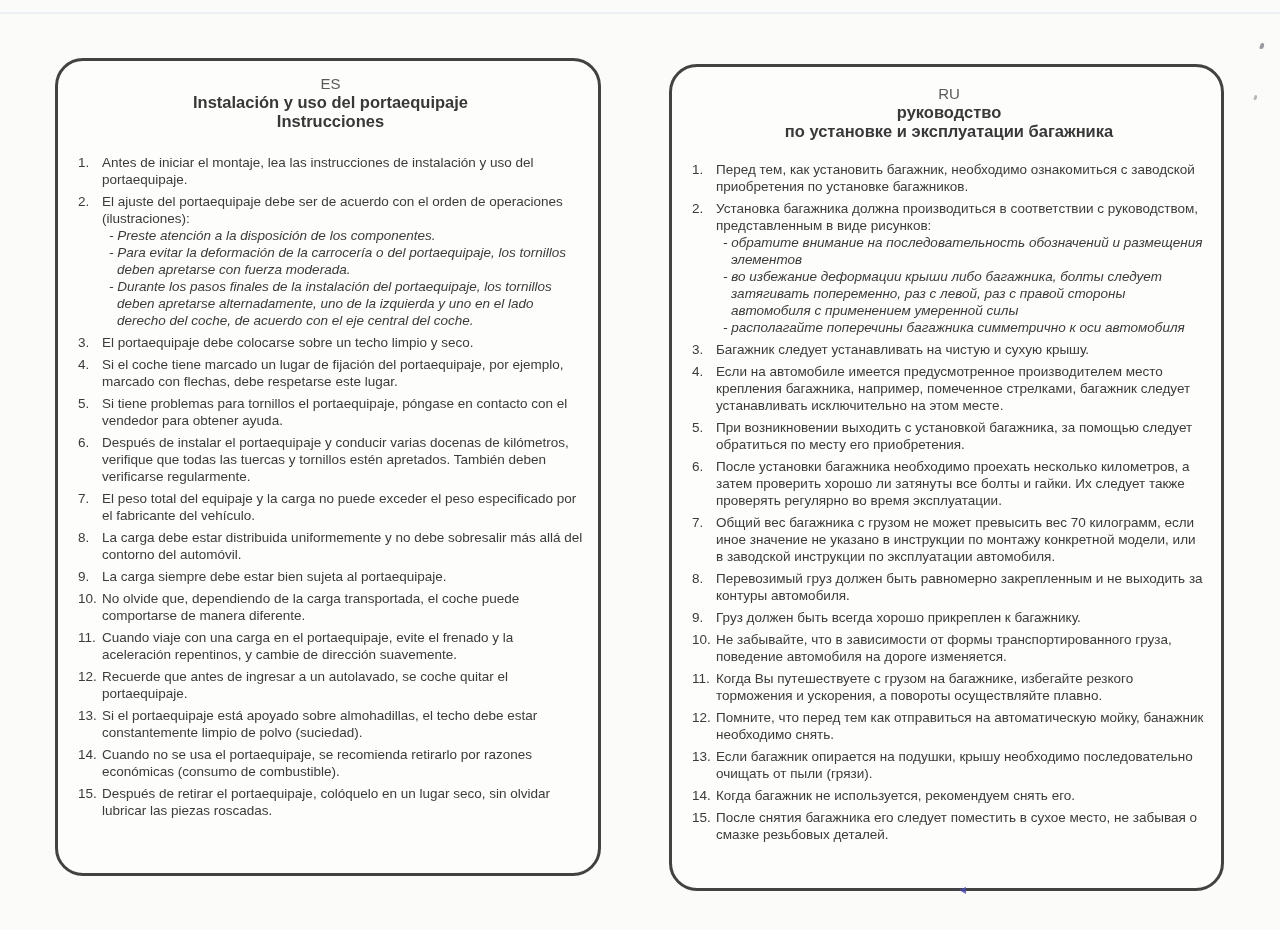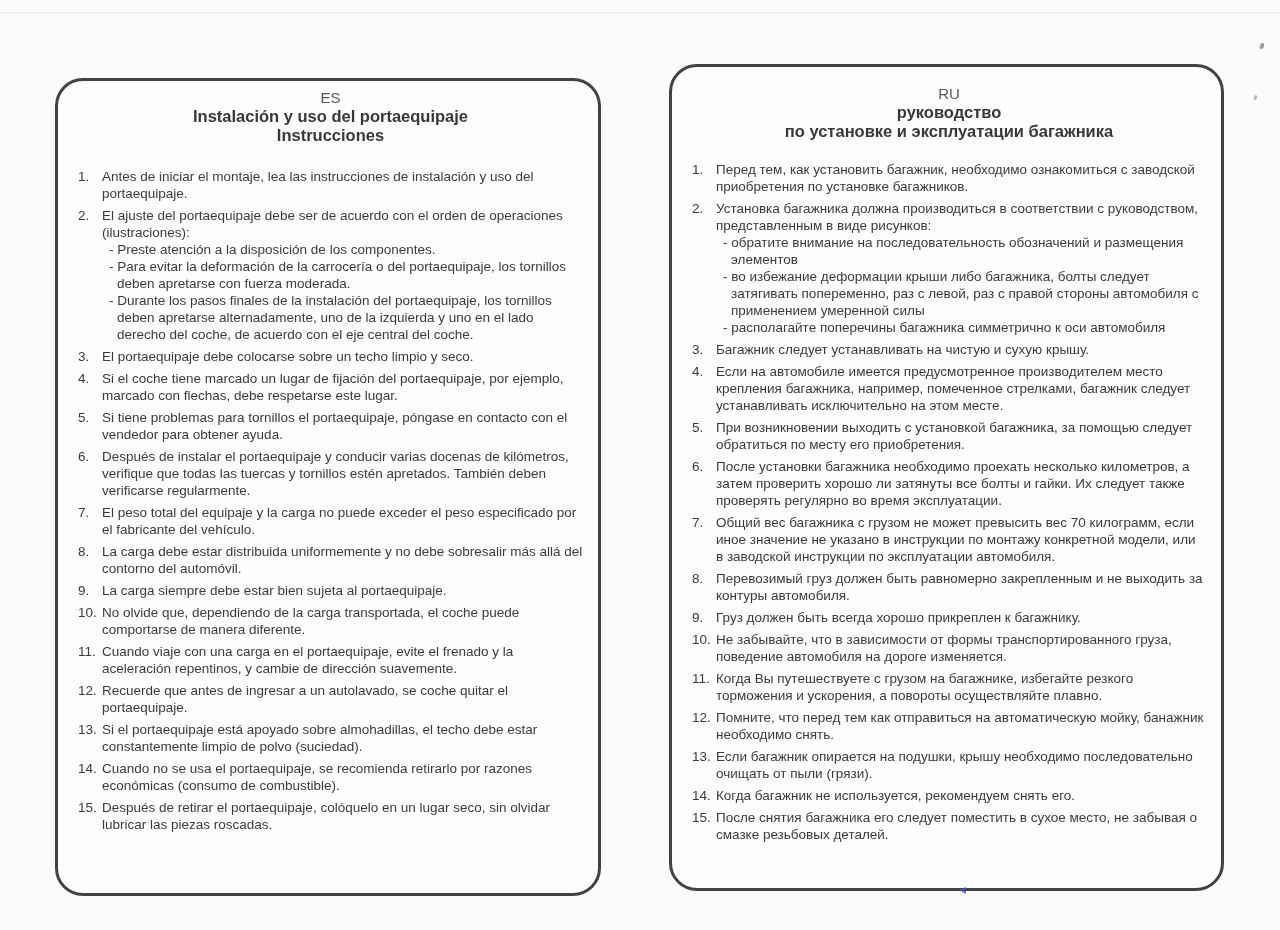--- a/index.html
+++ b/index.html
@@ -24,22 +24,21 @@
   .panel {
     position: absolute;
     box-sizing: border-box;
     background: #fdfdfc;
     border: 3px solid #424242;
     border-radius: 28px;
   }
   .panel-es {
     left: 55px; top: 58px;
     width: 546px; height: 818px;
-    padding: 8px 15px 0 20px;
-    margin-top: 20px;
+    padding: 14px 15px 0 20px;
   }
   .panel-ru {
     left: 669px; top: 64px;
     width: 555px; height: 827px;
     padding: 18px 15px 16px 20px;
   }
   .lang-code {
     text-align: center;
     font-size: 15px;
     color: #5a5a5a;
@@ -67,20 +66,21 @@
   .num {
     flex: 0 0 24px;
   }
   .txt {
     flex: 1;
     display: block;
   }
   .sub {
     padding-left: 15px;
     text-indent: -8px;
+    font-style: italic;
   }
   .speck {
     position: absolute;
     background: #9a9aa0;
     border-radius: 50% 50% 50% 0;
   }
   .speck-1 { left: 1260px; top: 43px; width: 4px; height: 6px; transform: rotate(15deg); }
   .speck-2 { left: 1254px; top: 95px; width: 3px; height: 5px; transform: rotate(15deg); opacity: .7; }
   .pen-mark {
     position: absolute;

